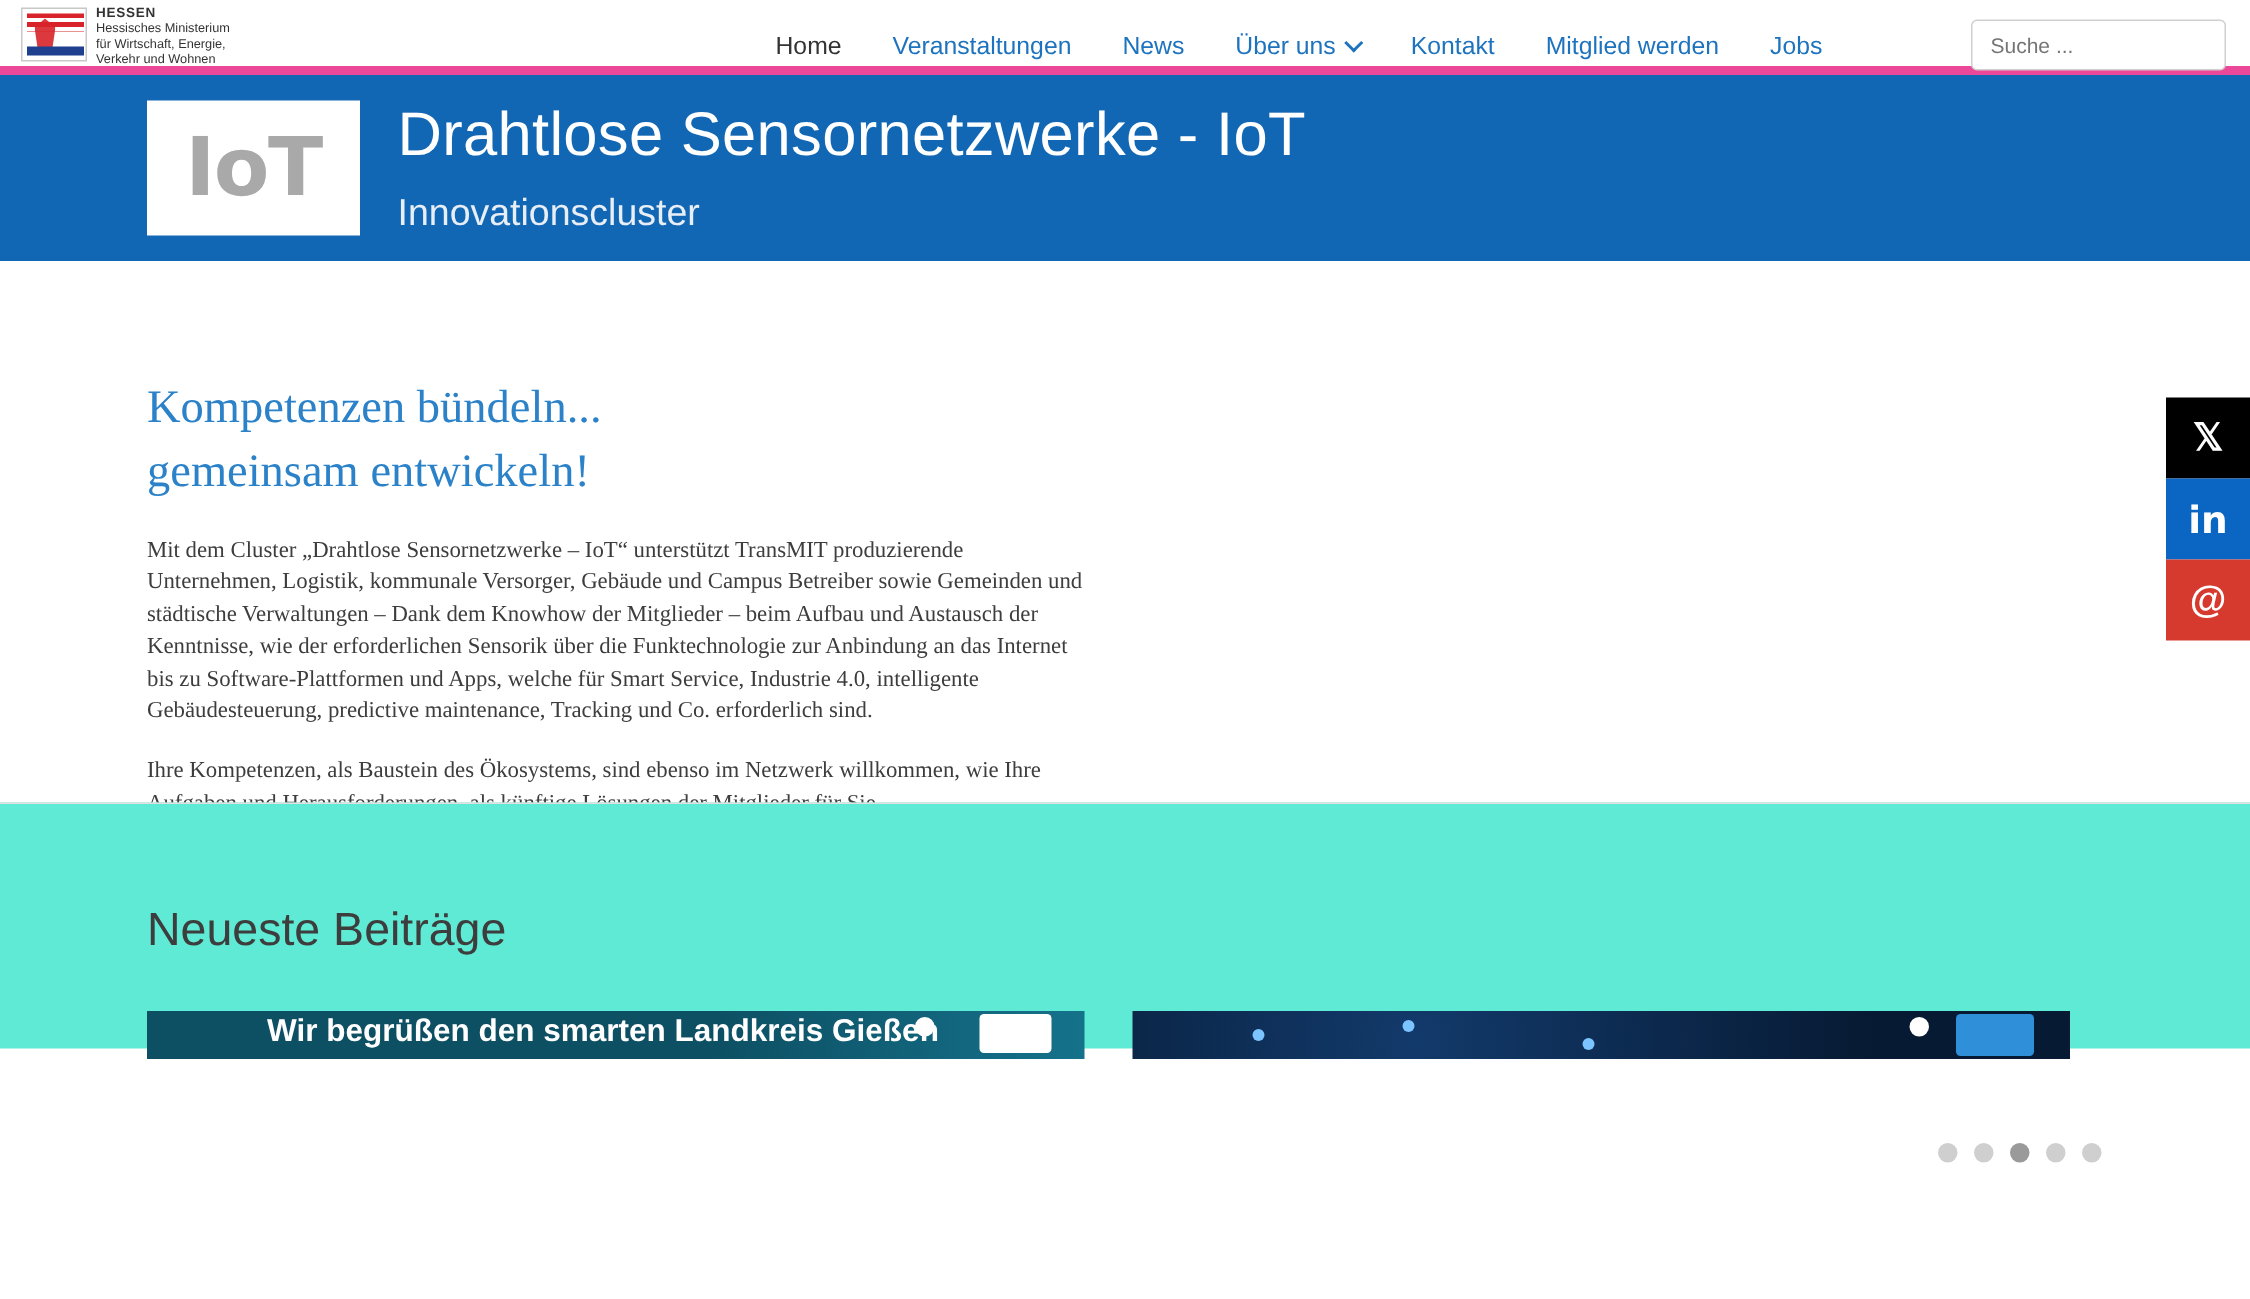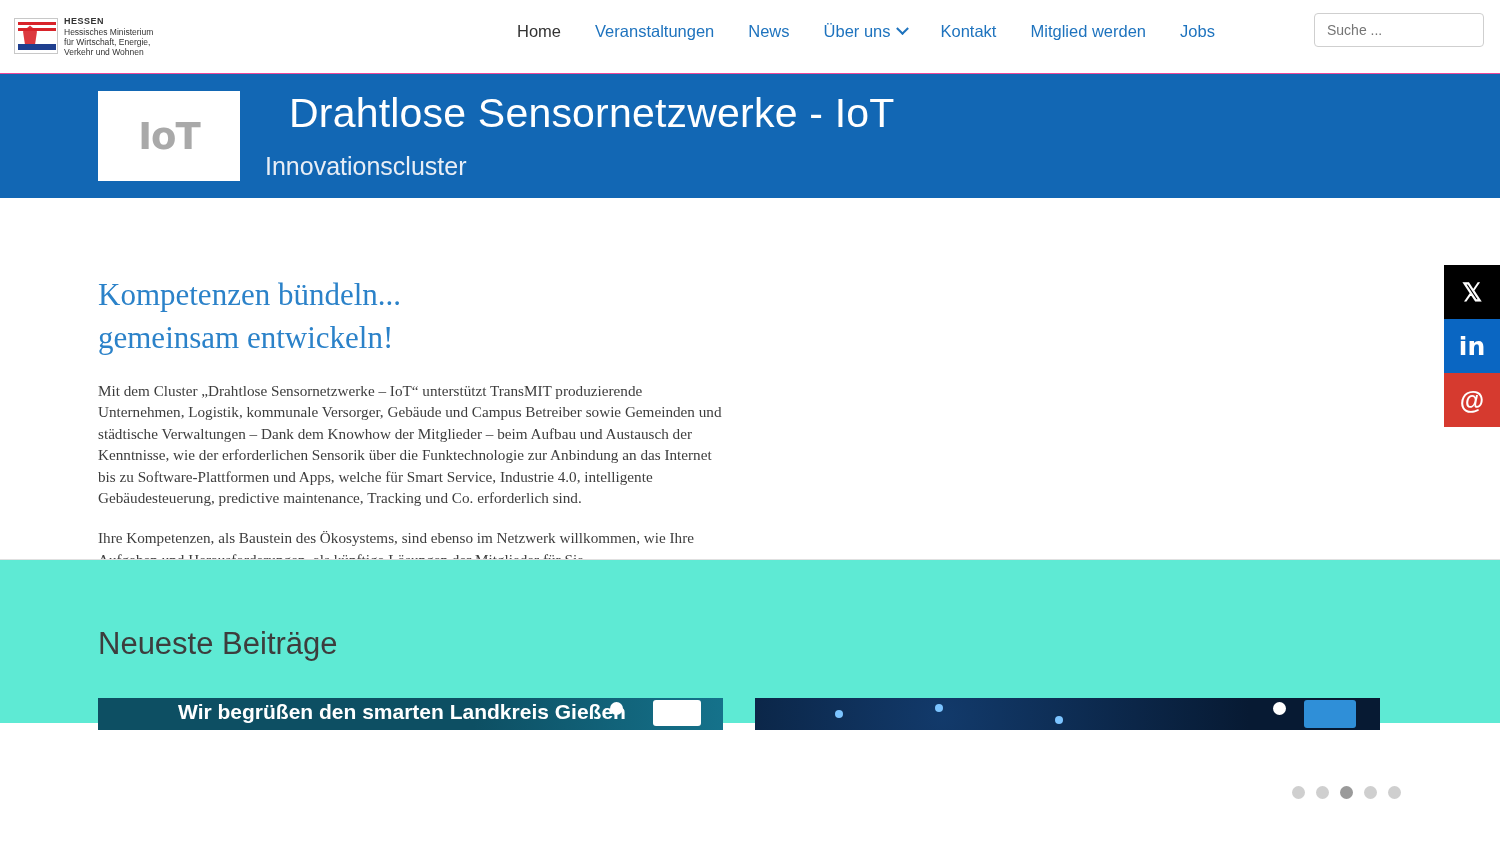--- a/index.html
+++ b/index.html
@@ -7,25 +7,25 @@
     margin: 0; padding: 0;
     width: 1500px; height: 866px;
     overflow: hidden;
     background: #ffffff;
     font-family: "Liberation Sans", sans-serif;
   }
 
   
   .topbar {
     position: relative;
-    height: 74px;
-    background: #ffffff;
-    border-bottom: 1px solid #ec4899;
-    display: flex;
-    align-items: center;
+    height: 50px;
+    background: #ffffff;
+    border-bottom: 6px solid #ec4899;
+    display: flex;
+    align-items: flex-end;
   }
   .logo {
     margin-left: 14px;
     display: flex;
     align-items: center;
     gap: 6px;
   }
   .logo-mark {
     width: 44px; height: 36px;
     background: #ffffff;
@@ -120,34 +120,33 @@
     width: 142px; height: 90px;
     background: #ffffff;
     margin-left: 98px;
     position: relative;
     flex: none;
     display: flex;
     align-items: center;
     justify-content: center;
   }
   .iot-glyph {
-    font-size: 37px;
+    font-size: 54px;
     font-weight: bold;
     color: #a9a9a9;
     letter-spacing: -1px;
     line-height: 1;
     font-family: "DejaVu Sans", sans-serif;
   }
   .banner-text { margin-left: 25px; color: #ffffff; }
   .banner-title {
     font-size: 41px;
     font-weight: normal;
     line-height: 1.1;
     letter-spacing: .2px;
-    margin-left: 24px;
   }
   .banner-sub {
     font-size: 25px;
     margin-top: 16px;
     color: #e8eef6;
   }
 
   
   .content {
     position: relative;

